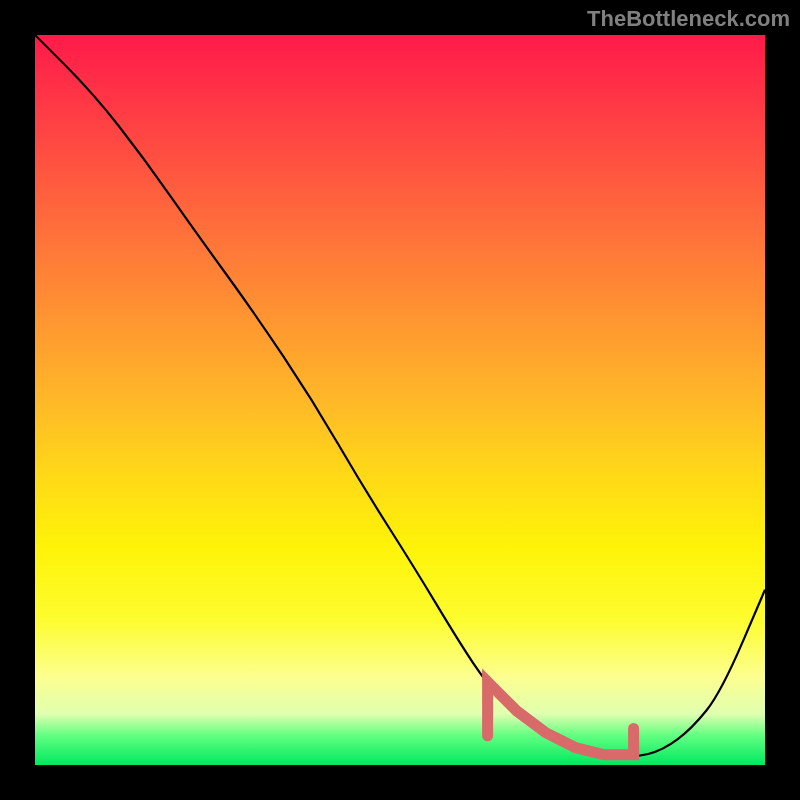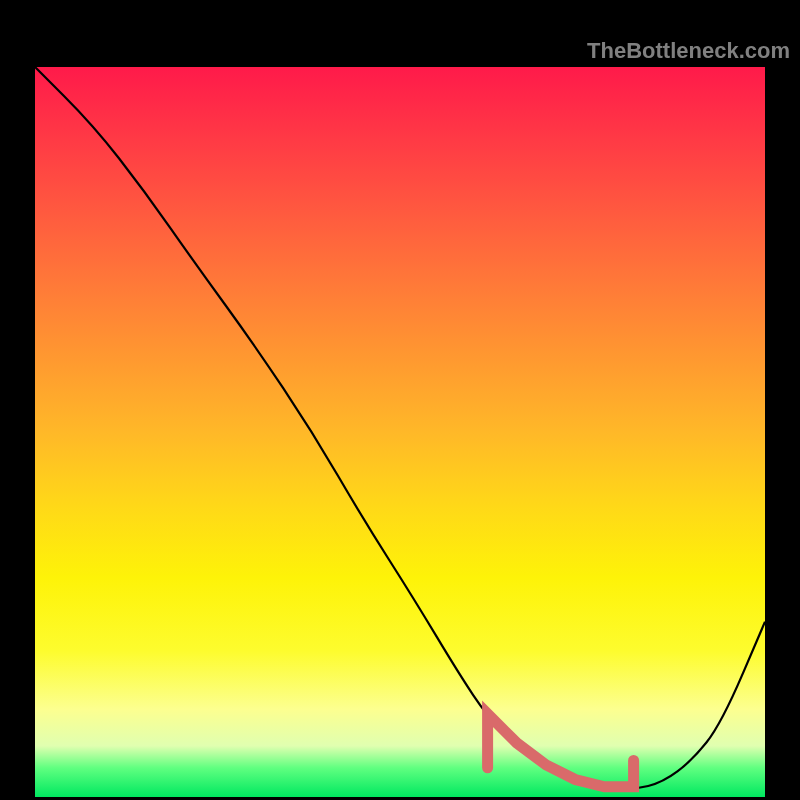--- a/index.html
+++ b/index.html
@@ -10,21 +10,20 @@
     height: 800px;
     position: relative;
     font-family: Arial, sans-serif;
   }
   .container {
     position: absolute;
     top: 0;
     left: 0;
     width: 800px;
     height: 597px;
-    margin-top: 32px;
   }
   .watermark {
     position: absolute;
     top: 6px;
     right: 10px;
     color: #808080;
     font-size: 22px;
     font-weight: bold;
     z-index: 10;
   }

